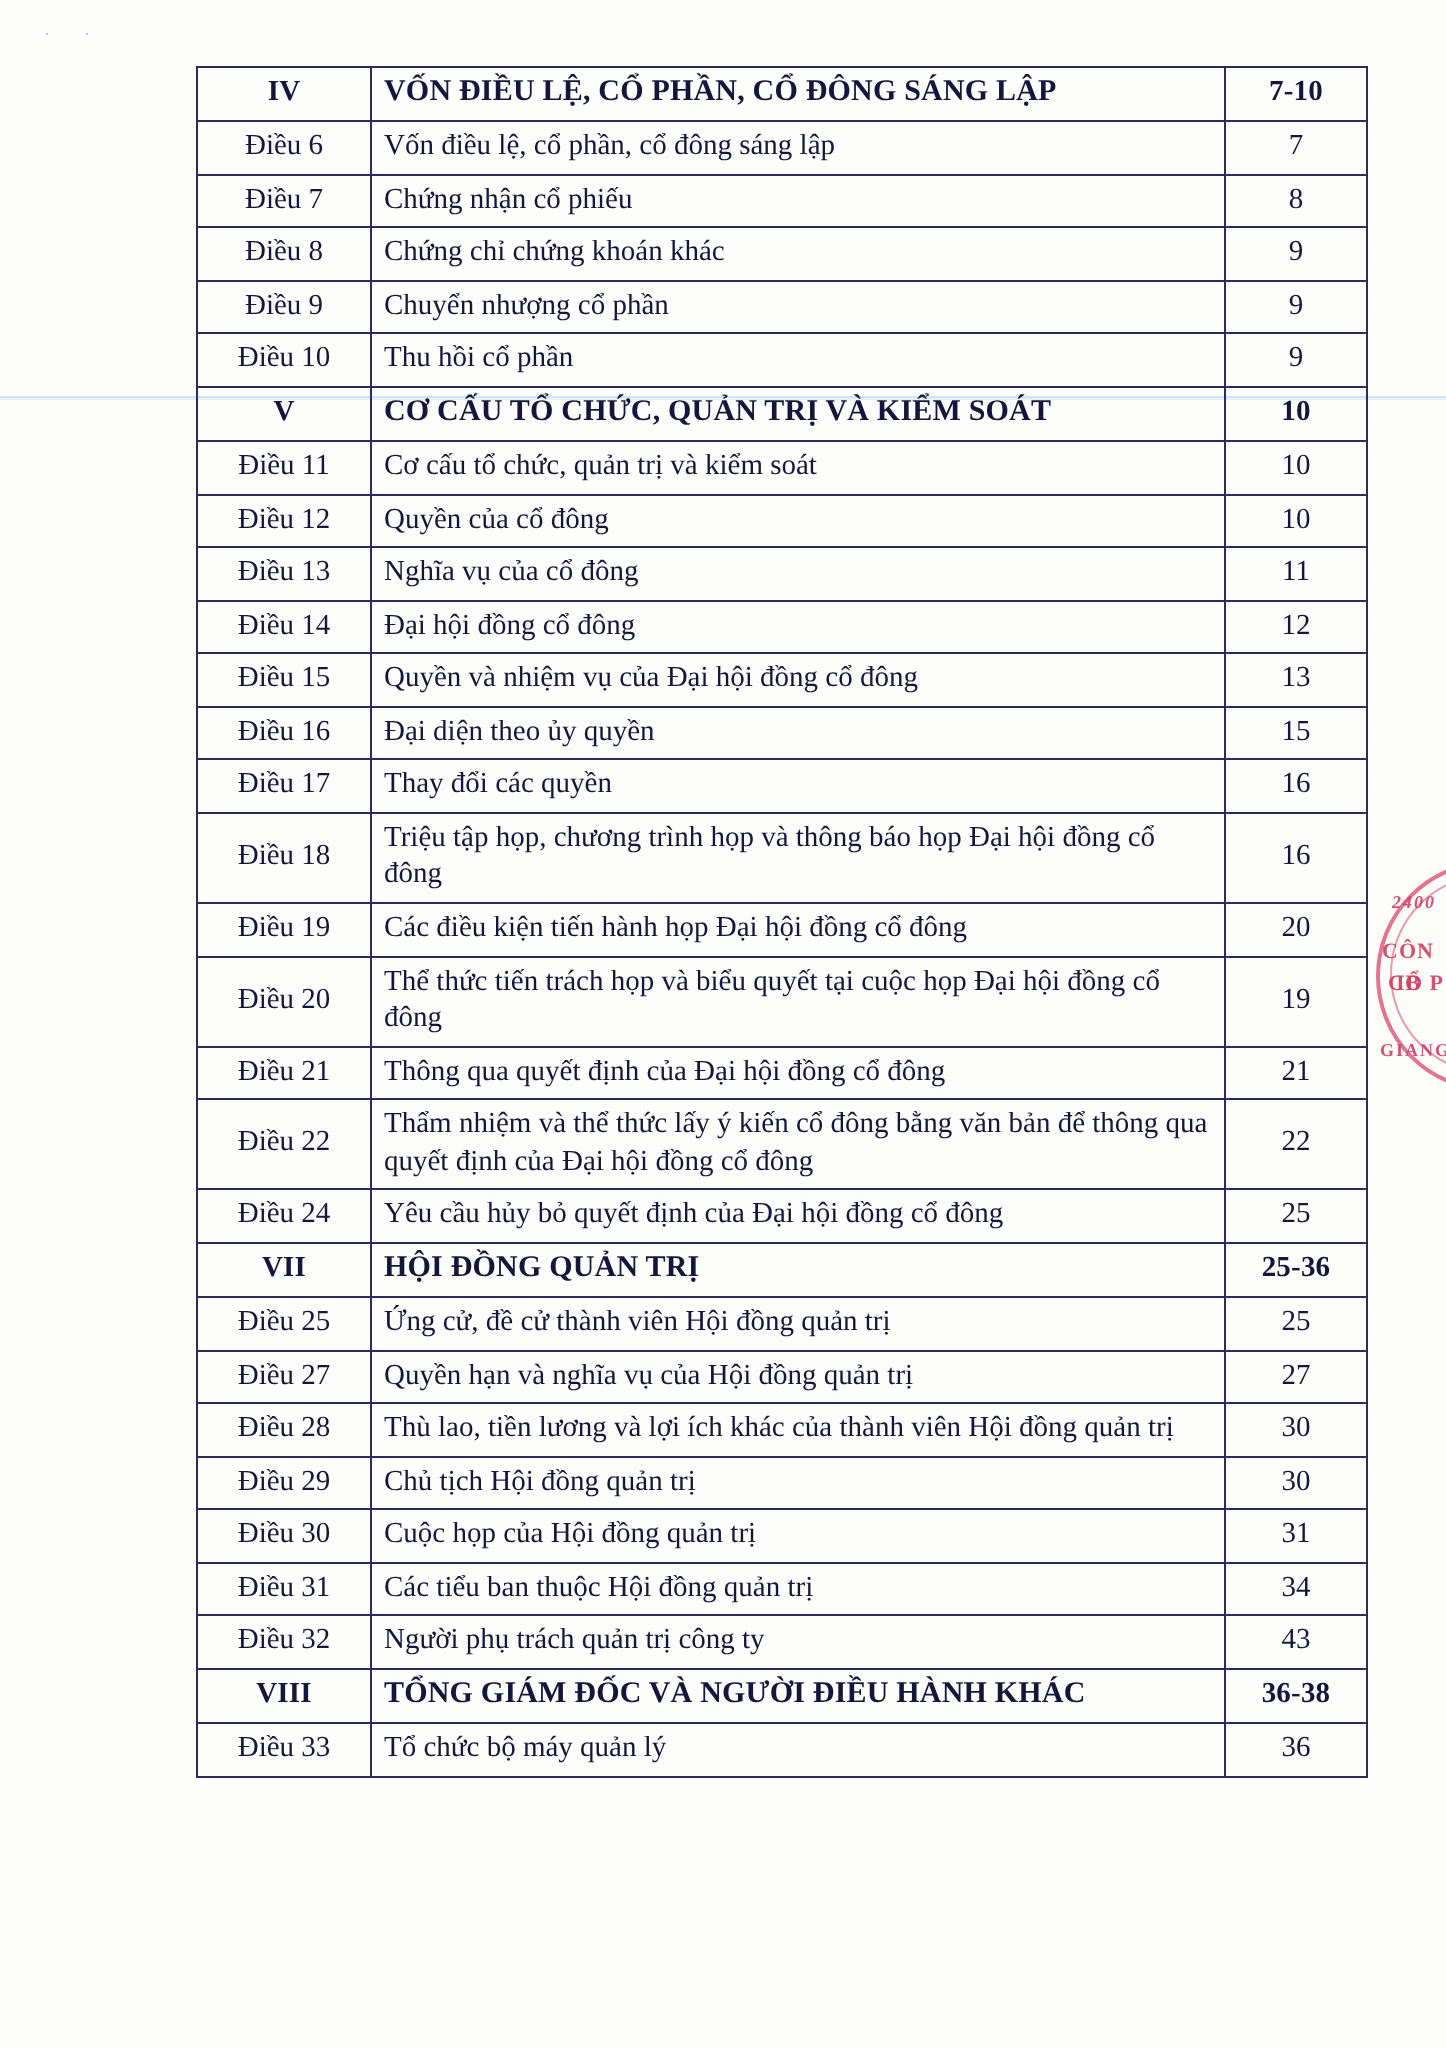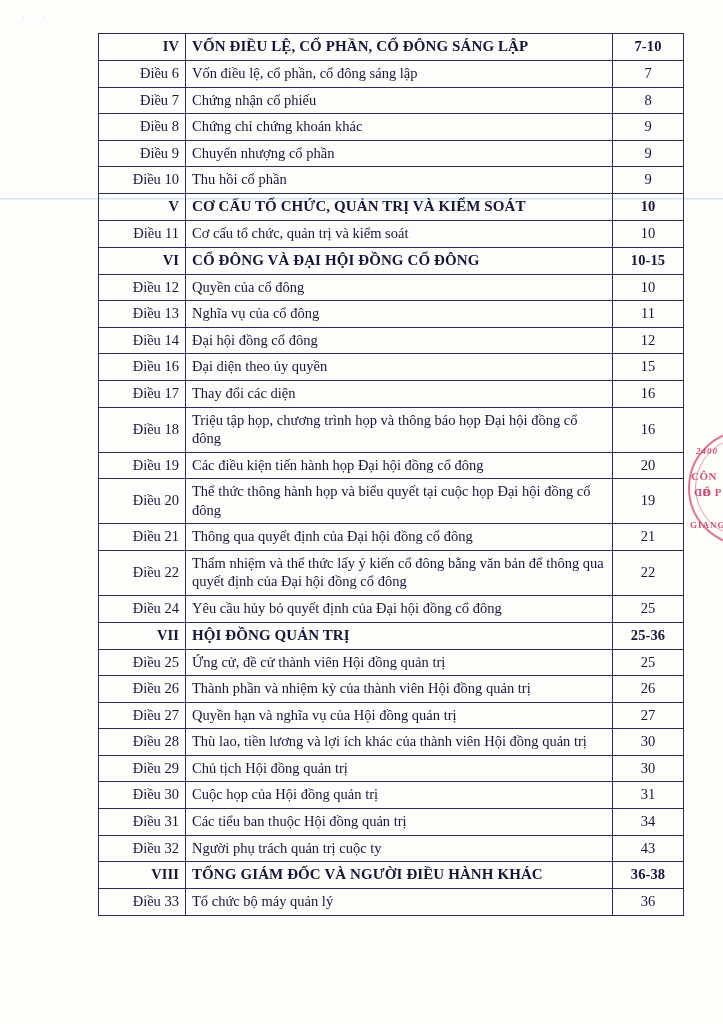--- a/index.html
+++ b/index.html
@@ -59,21 +59,21 @@
   table.toc td {
     border: 1px solid #2b2b5e;
     padding: 3px 6px 4px 6px;
     font-size: 14.5px;
     line-height: 1.28;
     vertical-align: middle;
     color: #16163c;
   }
   td.col-num {
     width: 74px;
-    text-align: right;
+    text-align: center;
     white-space: nowrap;
   }
   td.col-title {
     width: 414px;
     padding-left: 9px;
   }
   td.col-page {
     width: 58px;
     text-align: center;
     white-space: nowrap;
@@ -180,63 +180,63 @@
         <tr class="section">
           <td class="col-num">V</td>
           <td class="col-title">CƠ CẤU TỔ CHỨC, QUẢN TRỊ VÀ KIỂM SOÁT</td>
           <td class="col-page">10</td>
         </tr>
         <tr class="item">
           <td class="col-num">Điều 11</td>
           <td class="col-title">Cơ cấu tổ chức, quản trị và kiểm soát</td>
           <td class="col-page">10</td>
         </tr>
-        <tr class="section">
-          <td class="col-num">VI</td>
-          <td class="col-title">CỔ ĐÔNG VÀ ĐẠI HỘI ĐỒNG CỔ ĐÔNG</td>
-          <td class="col-page">10-15</td>
-        </tr>
         <tr class="item">
           <td class="col-num">Điều 12</td>
           <td class="col-title">Quyền của cổ đông</td>
           <td class="col-page">10</td>
         </tr>
         <tr class="item">
           <td class="col-num">Điều 13</td>
           <td class="col-title">Nghĩa vụ của cổ đông</td>
           <td class="col-page">11</td>
         </tr>
         <tr class="item">
           <td class="col-num">Điều 14</td>
           <td class="col-title">Đại hội đồng cổ đông</td>
           <td class="col-page">12</td>
         </tr>
         <tr class="item">
+          <td class="col-num">Điều 15</td>
+          <td class="col-title">Quyền và nhiệm vụ của Đại hội đồng cổ đông</td>
+          <td class="col-page">13</td>
+        </tr>
+        <tr class="item">
           <td class="col-num">Điều 16</td>
           <td class="col-title">Đại diện theo ủy quyền</td>
           <td class="col-page">15</td>
         </tr>
         <tr class="item">
           <td class="col-num">Điều 17</td>
-          <td class="col-title">Thay đổi các diện</td>
+          <td class="col-title">Thay đổi các quyền</td>
           <td class="col-page">16</td>
         </tr>
         <tr class="item">
           <td class="col-num">Điều 18</td>
           <td class="col-title">Triệu tập họp, chương trình họp và thông báo họp Đại hội đồng cổ đông</td>
           <td class="col-page">16</td>
         </tr>
         <tr class="item">
           <td class="col-num">Điều 19</td>
           <td class="col-title">Các điều kiện tiến hành họp Đại hội đồng cổ đông</td>
           <td class="col-page">20</td>
         </tr>
         <tr class="item">
           <td class="col-num">Điều 20</td>
-          <td class="col-title">Thể thức thông hành họp và biểu quyết tại cuộc họp Đại hội đồng cổ đông</td>
+          <td class="col-title">Thể thức tiến trách họp và biểu quyết tại cuộc họp Đại hội đồng cổ đông</td>
           <td class="col-page">19</td>
         </tr>
         <tr class="item">
           <td class="col-num">Điều 21</td>
           <td class="col-title">Thông qua quyết định của Đại hội đồng cổ đông</td>
           <td class="col-page">21</td>
         </tr>
         <tr class="item">
           <td class="col-num">Điều 22</td>
           <td class="col-title">Thẩm nhiệm và thể thức lấy ý kiến cổ đông bằng văn bản để thông qua quyết định của Đại hội đồng cổ đông</td>
@@ -251,25 +251,20 @@
           <td class="col-num">VII</td>
           <td class="col-title">HỘI ĐỒNG QUẢN TRỊ</td>
           <td class="col-page">25-36</td>
         </tr>
         <tr class="item">
           <td class="col-num">Điều 25</td>
           <td class="col-title">Ứng cử, đề cử thành viên Hội đồng quản trị</td>
           <td class="col-page">25</td>
         </tr>
         <tr class="item">
-          <td class="col-num">Điều 26</td>
-          <td class="col-title">Thành phần và nhiệm kỳ của thành viên Hội đồng quản trị</td>
-          <td class="col-page">26</td>
-        </tr>
-        <tr class="item">
           <td class="col-num">Điều 27</td>
           <td class="col-title">Quyền hạn và nghĩa vụ của Hội đồng quản trị</td>
           <td class="col-page">27</td>
         </tr>
         <tr class="item">
           <td class="col-num">Điều 28</td>
           <td class="col-title">Thù lao, tiền lương và lợi ích khác của thành viên Hội đồng quản trị</td>
           <td class="col-page">30</td>
         </tr>
         <tr class="item">
@@ -282,21 +277,21 @@
           <td class="col-title">Cuộc họp của Hội đồng quản trị</td>
           <td class="col-page">31</td>
         </tr>
         <tr class="item">
           <td class="col-num">Điều 31</td>
           <td class="col-title">Các tiểu ban thuộc Hội đồng quản trị</td>
           <td class="col-page">34</td>
         </tr>
         <tr class="item">
           <td class="col-num">Điều 32</td>
-          <td class="col-title">Người phụ trách quản trị cuộc ty</td>
+          <td class="col-title">Người phụ trách quản trị công ty</td>
           <td class="col-page">43</td>
         </tr>
         <tr class="section">
           <td class="col-num">VIII</td>
           <td class="col-title">TỔNG GIÁM ĐỐC VÀ NGƯỜI ĐIỀU HÀNH KHÁC</td>
           <td class="col-page">36-38</td>
         </tr>
         <tr class="item">
           <td class="col-num">Điều 33</td>
           <td class="col-title">Tổ chức bộ máy quản lý</td>

